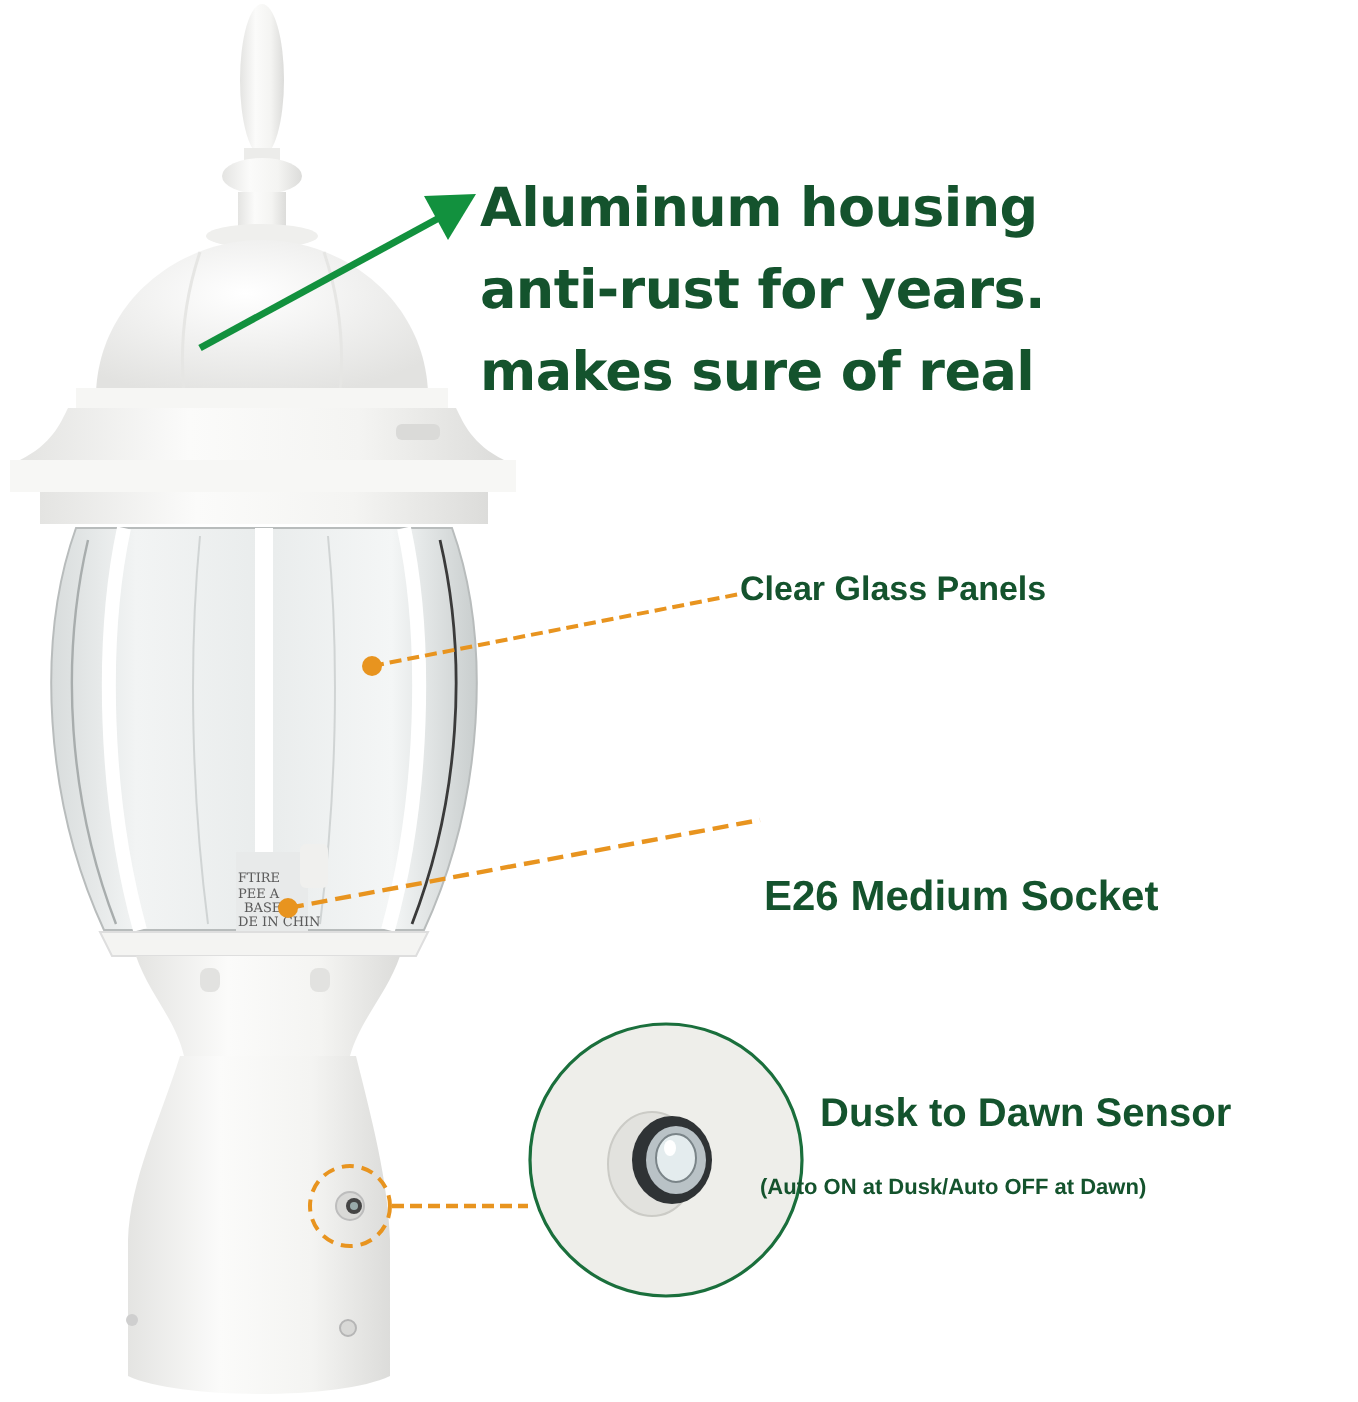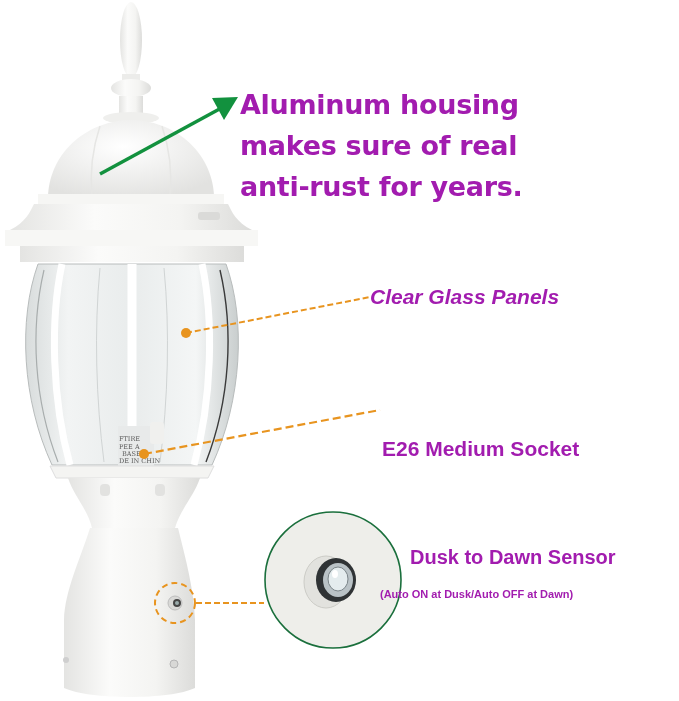--- a/index.html
+++ b/index.html
@@ -1,22 +1,22 @@
 <!DOCTYPE html>
 <html><head>
   <meta charset="utf-8">
   <style>
     html, body { margin: 0; padding: 0; background: #ffffff; }
     body { width: 679px; height: 701px; position: relative; overflow: hidden; font-family: "Liberation Sans", sans-serif; }
     .stage { position: absolute; left: 0; top: 0; width: 679px; height: 701px; }
     svg.art { position: absolute; left: 0; top: 0; }
-    .label { position: absolute; color: #a21caf; font-weight: bold; white-space: nowrap; }
+    .label { position: absolute; color: #14532d; font-weight: bold; white-space: nowrap; }
     .headline { left: 240px; top: 84px; font-family: "DejaVu Sans", sans-serif; font-size: 27px; line-height: 41px; letter-spacing: -0.3px; }
     .headline div { display: block; }
-    .callout-glass { left: 370px; top: 285px; font-size: 21px; font-style: italic; }
+    .callout-glass { left: 370px; top: 285px; font-size: 17px; }
     .callout-socket { left: 382px; top: 396px; font-size: 21px; margin-top: 41px; }
     .callout-sensor { left: 410px; top: 546px; font-size: 20px; }
     .callout-sensor-sub { left: 380px; top: 588px; font-size: 11px; }
   </style>
 </head>
 <body>
 
 <div class="stage">
 
   <svg class="art" width="679" height="701" viewBox="0 0 679 701">
@@ -122,22 +122,22 @@
         <ellipse cx="338" cy="580" rx="15" ry="17" fill="#b9c2c6"></ellipse>
         <ellipse cx="338" cy="579" rx="10" ry="12" fill="#e4ecee" stroke="#7a8488" stroke-width="1"></ellipse>
         <ellipse cx="335" cy="574" rx="3" ry="4" fill="#ffffff"></ellipse>
       </g>
       <circle cx="333" cy="580" r="68" fill="none" stroke="#1a6f3c" stroke-width="1.6"></circle>
     </g>
   </svg>
 
   <div class="label headline">
     <div>Aluminum housing</div>
+    <div>anti-rust for years.</div>
     <div>makes sure of real</div>
-    <div>anti-rust for years.</div>
   </div>
 
   <div class="label callout-glass">Clear Glass Panels</div>
   <div class="label callout-socket">E26 Medium Socket</div>
   <div class="label callout-sensor">Dusk to Dawn Sensor</div>
   <div class="label callout-sensor-sub">(Auto ON at Dusk/Auto OFF at Dawn)</div>
 
 </div>
 
 </body></html>

